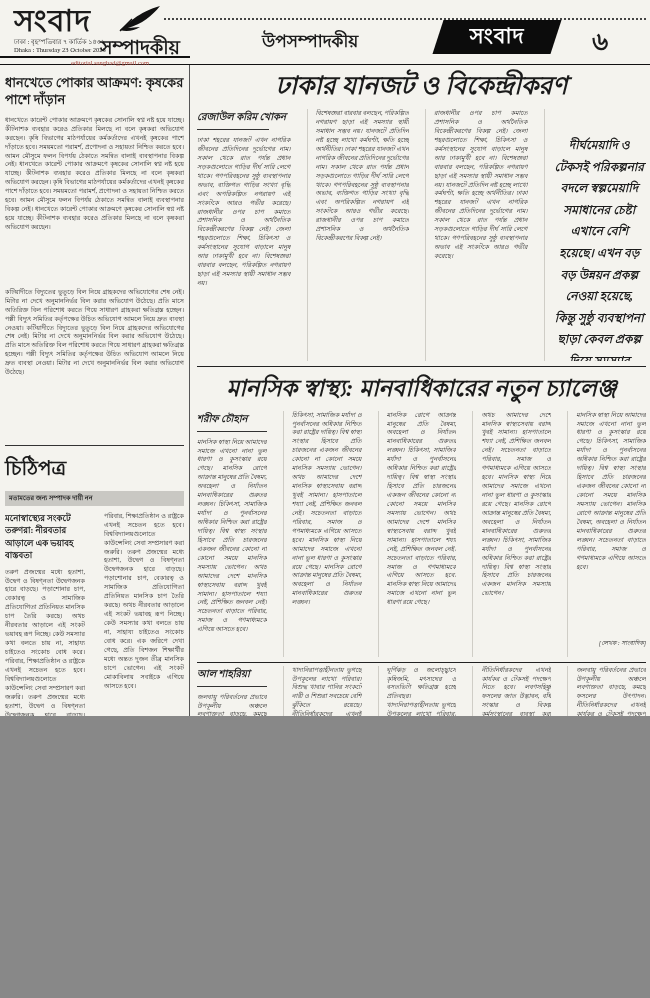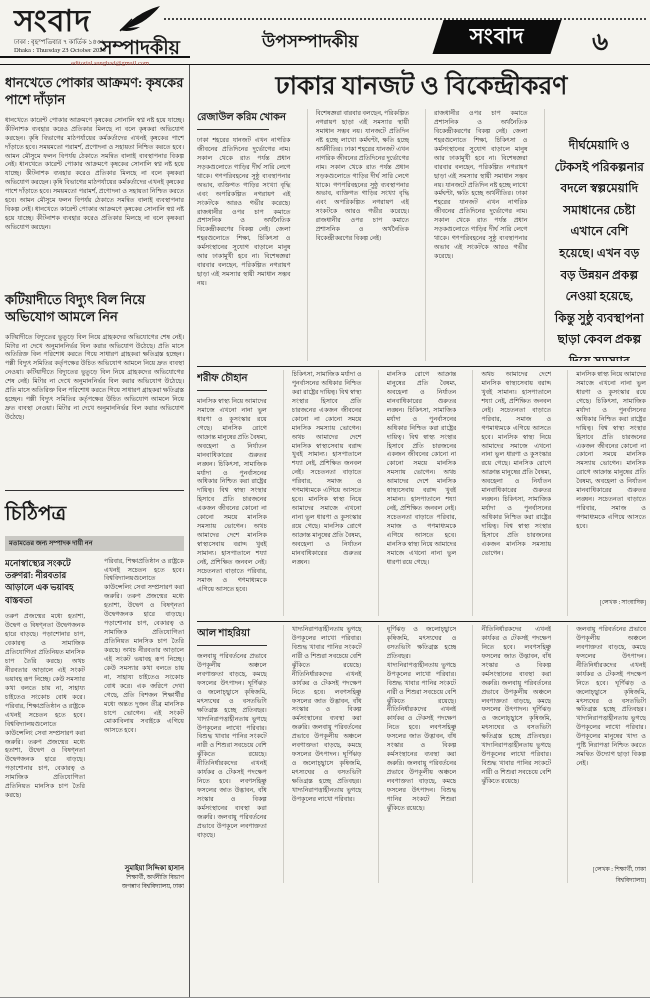--- a/index.html
+++ b/index.html
@@ -1,38 +1,38 @@
 <!DOCTYPE html>
 <html lang="bn"><head>
 <meta charset="utf-8">
 <style>
   * { margin:0; padding:0; box-sizing:border-box; }
   html,body { background:#888; }
   .page {
-    width:650px; height:997px; margin:0 auto; position:relative; overflow:hidden;
+    width:650px; height:716px; margin:0 auto; position:relative; overflow:hidden;
     background:#f4f3ee; color:#1b1b1b;
     font-family:"Liberation Serif","DejaVu Serif",serif;
   }
   
   .masthead { position:relative; height:64px; }
   .brand-left { position:absolute; left:14px; top:6px; font-size:30px; font-weight:bold; letter-spacing:1px; line-height:1; }
   .quill { position:absolute; left:118px; top:4px; }
   .dotted-rule { position:absolute; left:164px; right:4px; top:18px; border-top:2px dotted #444; }
   .dates { position:absolute; left:14px; top:38px; font-size:6.5px; line-height:1.25; color:#222; }
   .section-big { position:absolute; left:100px; top:33px; font-size:19px; font-weight:bold; }
   .mh-underline { position:absolute; left:0; top:56px; width:190px; border-top:2.5px solid #111; }
   .email { position:absolute; left:30px; top:59px; width:160px; text-align:center; font-size:6.5px; color:#a8443a; }
   .mh-center { position:absolute; left:262px; top:28px; font-size:17px; font-weight:bold; }
   .brandbox { position:absolute; left:438px; top:20px; width:118px; height:34px; background:#0c0c0c; transform:skewX(-18deg); display:flex; align-items:center; justify-content:center; }
   .brandbox span { transform:skewX(18deg); color:#fff; font-size:21px; font-weight:bold; letter-spacing:1px; }
   .mh-pagenum { position:absolute; left:592px; top:22px; font-size:25px; font-weight:bold; }
   
   .content { display:flex; height:934px; border-top:1px solid #111; }
   .leftcol { width:190px; flex:0 0 190px; border-right:1px solid #555; padding:6px 5px 4px 5px; overflow:hidden; }
-  .maincol { flex:1; padding:2px 4px 4px 7px; overflow:hidden; }
+  .maincol { flex:1; padding:2px 4px 4px 7px; overflow:hidden;font-style:italic; }
   
   .ed-title { font-size:13px; font-weight:bold; line-height:1.3; margin:4px 0 7px 0; }
   .bodytext { font-size:6.3px; line-height:1.42; text-align:justify; color:#262626; overflow:hidden; }
   .ed1-body { height:172px; }
   .ed2-body { height:148px; }
   .left-divider { border-top:1px solid #333; margin:9px 0 7px 0; }
   .letters-title { font-size:20px; font-weight:bold; margin:2px 0 5px 0; }
   .letters-disclaimer { background:#c9c8c3; font-size:6.5px; font-weight:bold; padding:2px 4px; margin-bottom:6px; }
   .letters-cols { display:flex; gap:19px; height:352px; overflow:hidden; }
   .letters-cols > div { flex:1; overflow:hidden; }
@@ -84,21 +84,20 @@
   </header>
 
   <div class="content">
 
     <aside class="leftcol">
       <section>
         <h2 class="ed-title">ধানখেতে পোকার আক্রমণ: কৃষকের পাশে দাঁড়ান</h2>
         <div class="bodytext ed1-body">ধানখেতে কারেন্ট পোকার আক্রমণে কৃষকের সোনালি স্বপ্ন নষ্ট হয়ে যাচ্ছে। কীটনাশক ব্যবহার করেও প্রতিকার মিলছে না বলে কৃষকরা অভিযোগ করছেন। কৃষি বিভাগের মাঠপর্যায়ের কর্মকর্তাদের এখনই কৃষকের পাশে দাঁড়াতে হবে। সময়মতো পরামর্শ, প্রণোদনা ও সহায়তা নিশ্চিত করতে হবে। আমন মৌসুমে ফলন বিপর্যয় ঠেকাতে সমন্বিত বালাই ব্যবস্থাপনার বিকল্প নেই। ধানখেতে কারেন্ট পোকার আক্রমণে কৃষকের সোনালি স্বপ্ন নষ্ট হয়ে যাচ্ছে। কীটনাশক ব্যবহার করেও প্রতিকার মিলছে না বলে কৃষকরা অভিযোগ করছেন। কৃষি বিভাগের মাঠপর্যায়ের কর্মকর্তাদের এখনই কৃষকের পাশে দাঁড়াতে হবে। সময়মতো পরামর্শ, প্রণোদনা ও সহায়তা নিশ্চিত করতে হবে। আমন মৌসুমে ফলন বিপর্যয় ঠেকাতে সমন্বিত বালাই ব্যবস্থাপনার বিকল্প নেই। ধানখেতে কারেন্ট পোকার আক্রমণে কৃষকের সোনালি স্বপ্ন নষ্ট হয়ে যাচ্ছে। কীটনাশক ব্যবহার করেও প্রতিকার মিলছে না বলে কৃষকরা অভিযোগ করছেন।</div>
       </section>
       <section>
-        <h2 class="ed-title">কটিয়াদীতে বিদ্যুৎ বিল নিয়ে অভিযোগ আমলে নিন</h2>
         <div class="bodytext ed2-body">কটিয়াদীতে বিদ্যুতের ভুতুড়ে বিল নিয়ে গ্রাহকদের অভিযোগের শেষ নেই। মিটার না দেখে অনুমাননির্ভর বিল করার অভিযোগ উঠেছে। প্রতি মাসে অতিরিক্ত বিল পরিশোধ করতে গিয়ে সাধারণ গ্রাহকরা ক্ষতিগ্রস্ত হচ্ছেন। পল্লী বিদ্যুৎ সমিতির কর্তৃপক্ষের উচিত অভিযোগ আমলে নিয়ে দ্রুত ব্যবস্থা নেওয়া। কটিয়াদীতে বিদ্যুতের ভুতুড়ে বিল নিয়ে গ্রাহকদের অভিযোগের শেষ নেই। মিটার না দেখে অনুমাননির্ভর বিল করার অভিযোগ উঠেছে। প্রতি মাসে অতিরিক্ত বিল পরিশোধ করতে গিয়ে সাধারণ গ্রাহকরা ক্ষতিগ্রস্ত হচ্ছেন। পল্লী বিদ্যুৎ সমিতির কর্তৃপক্ষের উচিত অভিযোগ আমলে নিয়ে দ্রুত ব্যবস্থা নেওয়া। মিটার না দেখে অনুমাননির্ভর বিল করার অভিযোগ উঠেছে।</div>
       </section>
       <div class="left-divider"></div>
       <section>
         <h3 class="letters-title">চিঠিপত্র</h3>
         <div class="letters-disclaimer">মতামতের জন্য সম্পাদক দায়ী নন</div>
         <div class="letters-cols">
           <div>
             <div class="letter-headline">মনোস্বাস্থ্যের সংকটে তরুণরা: নীরবতার আড়ালে এক ভয়াবহ বাস্তবতা</div>
             <div class="bodytext" style="height:292px">তরুণ প্রজন্মের মধ্যে হতাশা, উদ্বেগ ও বিষণ্নতা উদ্বেগজনক হারে বাড়ছে। পড়াশোনার চাপ, বেকারত্ব ও সামাজিক প্রতিযোগিতা প্রতিনিয়ত মানসিক চাপ তৈরি করছে। অথচ নীরবতার আড়ালে এই সংকট ভয়াবহ রূপ নিচ্ছে। কেউ সমস্যার কথা বলতে চায় না, সাহায্য চাইতেও সংকোচ বোধ করে। পরিবার, শিক্ষাপ্রতিষ্ঠান ও রাষ্ট্রকে এখনই সচেতন হতে হবে। বিশ্ববিদ্যালয়গুলোতে কাউন্সেলিং সেবা সম্প্রসারণ করা জরুরি। তরুণ প্রজন্মের মধ্যে হতাশা, উদ্বেগ ও বিষণ্নতা উদ্বেগজনক হারে বাড়ছে। পড়াশোনার চাপ, বেকারত্ব ও সামাজিক প্রতিযোগিতা প্রতিনিয়ত মানসিক চাপ তৈরি করছে।</div>
@@ -134,20 +133,21 @@
           <div class="col">
             <div class="pullquote">দীর্ঘমেয়াদি ও টেকসই পরিকল্পনার বদলে স্বল্পমেয়াদি সমাধানের চেষ্টা এখানে বেশি হয়েছে। এখন বড় বড় উন্নয়ন প্রকল্প নেওয়া হয়েছে, কিন্তু সুষ্ঠু ব্যবস্থাপনা ছাড়া কেবল প্রকল্প দিয়ে সমস্যার সমাধান হয় না। ঢাকার ওপর চাপ কমাতে বিকেন্দ্রীকরণ দরকার</div>
 
           </div>
         </div>
       </article>
 
       <div class="art-rule"></div>
 
       <article class="article a2">
+        <h1 class="art-title">মানসিক স্বাস্থ্য: মানবাধিকারের নতুন চ্যালেঞ্জ</h1>
         <div class="cols-row">
           <div class="col">
             <div class="byline">শরীফ চৌহান</div>
             <div class="byline-rule"></div>
             <div class="bodytext" style="height:196px">মানসিক স্বাস্থ্য নিয়ে আমাদের সমাজে এখনো নানা ভুল ধারণা ও কুসংস্কার রয়ে গেছে। মানসিক রোগে আক্রান্ত মানুষের প্রতি বৈষম্য, অবহেলা ও নির্যাতন মানবাধিকারের গুরুতর লঙ্ঘন। চিকিৎসা, সামাজিক মর্যাদা ও পুনর্বাসনের অধিকার নিশ্চিত করা রাষ্ট্রের দায়িত্ব। বিশ্ব স্বাস্থ্য সংস্থার হিসাবে প্রতি চারজনের একজন জীবনের কোনো না কোনো সময়ে মানসিক সমস্যায় ভোগেন। অথচ আমাদের দেশে মানসিক স্বাস্থ্যসেবায় বরাদ্দ খুবই সামান্য। হাসপাতালে শয্যা নেই, প্রশিক্ষিত জনবল নেই। সচেতনতা বাড়াতে পরিবার, সমাজ ও গণমাধ্যমকে এগিয়ে আসতে হবে।</div>
           </div>
           <div class="col">
             <div class="bodytext" style="height:246px">চিকিৎসা, সামাজিক মর্যাদা ও পুনর্বাসনের অধিকার নিশ্চিত করা রাষ্ট্রের দায়িত্ব। বিশ্ব স্বাস্থ্য সংস্থার হিসাবে প্রতি চারজনের একজন জীবনের কোনো না কোনো সময়ে মানসিক সমস্যায় ভোগেন। অথচ আমাদের দেশে মানসিক স্বাস্থ্যসেবায় বরাদ্দ খুবই সামান্য। হাসপাতালে শয্যা নেই, প্রশিক্ষিত জনবল নেই। সচেতনতা বাড়াতে পরিবার, সমাজ ও গণমাধ্যমকে এগিয়ে আসতে হবে। মানসিক স্বাস্থ্য নিয়ে আমাদের সমাজে এখনো নানা ভুল ধারণা ও কুসংস্কার রয়ে গেছে। মানসিক রোগে আক্রান্ত মানুষের প্রতি বৈষম্য, অবহেলা ও নির্যাতন মানবাধিকারের গুরুতর লঙ্ঘন।</div>
           </div>
           <div class="col">

